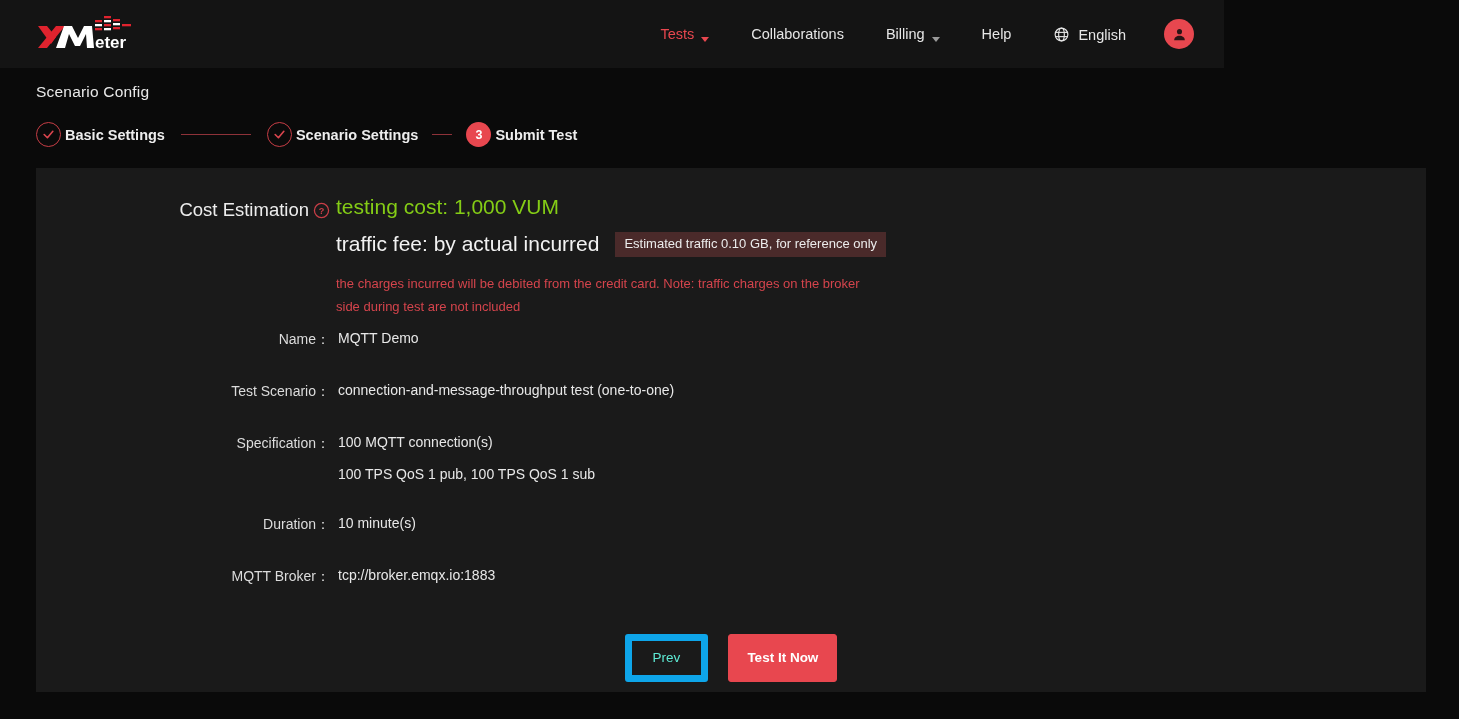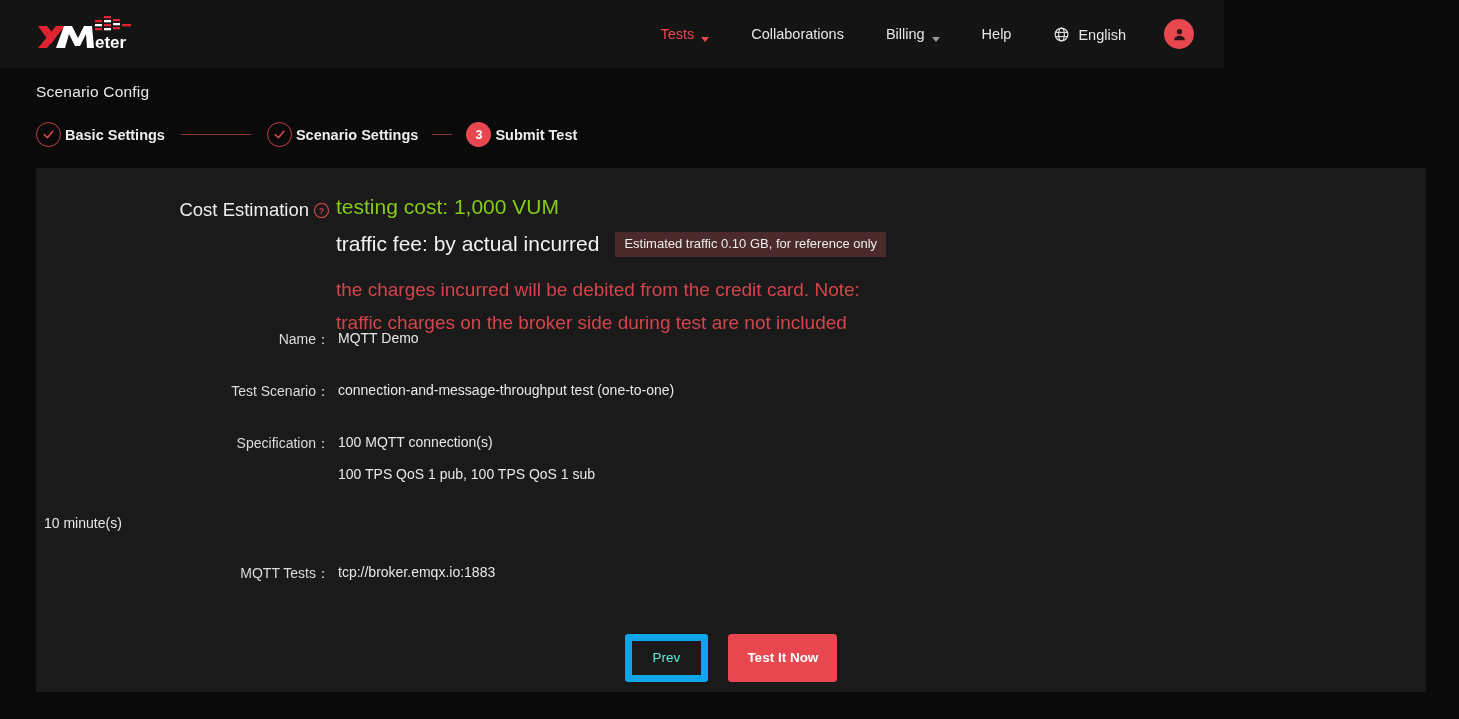--- a/index.html
+++ b/index.html
@@ -102,21 +102,21 @@
     display: flex; align-items: center; gap: 16px;
     font-size: 21px; color: #f2f2f2; line-height: 1.45; margin-top: 7px;
   }
   .traffic-badge {
     background: #4a2a2a; color: #ececec;
     font-size: 13px; padding: 5px 9px 6px;
     white-space: nowrap; line-height: 1.1;
   }
   .cost-note {
     margin-top: 13px;
-    font-size: 19px; color: #d4444c; line-height: 1.75;
+    font-size: 13px; color: #d4444c; line-height: 1.75;
     max-width: 530px;
   }
 
   
   .details { position: absolute; left: 0; top: 162px; width: 100%; }
   .d-row { display: flex; margin-bottom: 33px; }
   .d-label {
     width: 294px; text-align: right;
     font-size: 14px; color: #dcdcdc; padding-top: 1px;
     flex: 0 0 auto; white-space: nowrap;
@@ -282,25 +282,26 @@
 
     <div class="d-row">
       <div class="d-label">Specification：</div>
       <div class="d-value">
         <div>100 MQTT connection(s)</div>
         <div class="sub">100 TPS QoS 1 pub, 100 TPS QoS 1 sub</div>
       </div>
     </div>
 
     <div class="d-row">
+      <div class="d-label">Duration：</div>
       <div class="d-value">10 minute(s)</div>
     </div>
 
     <div class="d-row">
-      <div class="d-label">MQTT Tests：</div>
+      <div class="d-label">MQTT Broker：</div>
       <div class="d-value">tcp://broker.emqx.io:1883</div>
     </div>
 
   </div>
 
   <div class="actions">
     <button class="btn btn-prev">Prev</button>
     <button class="btn btn-primary">Test It Now</button>
   </div>
 

